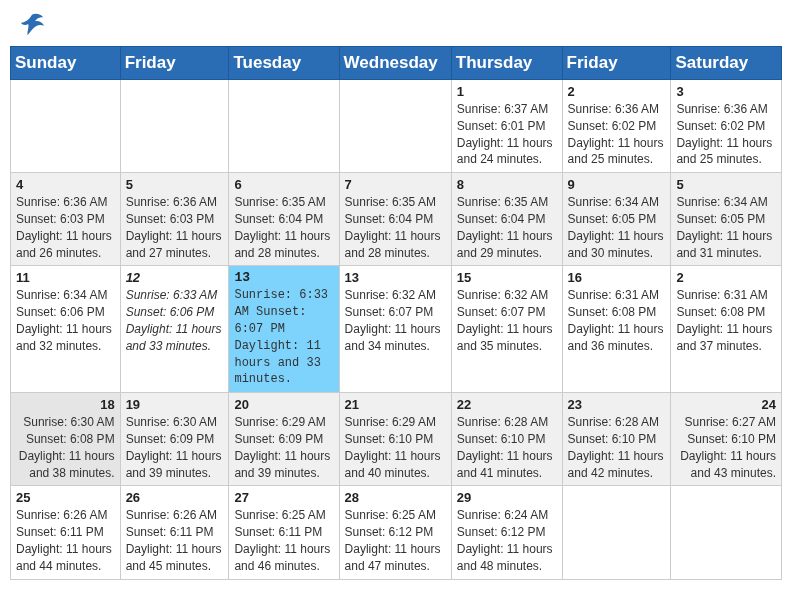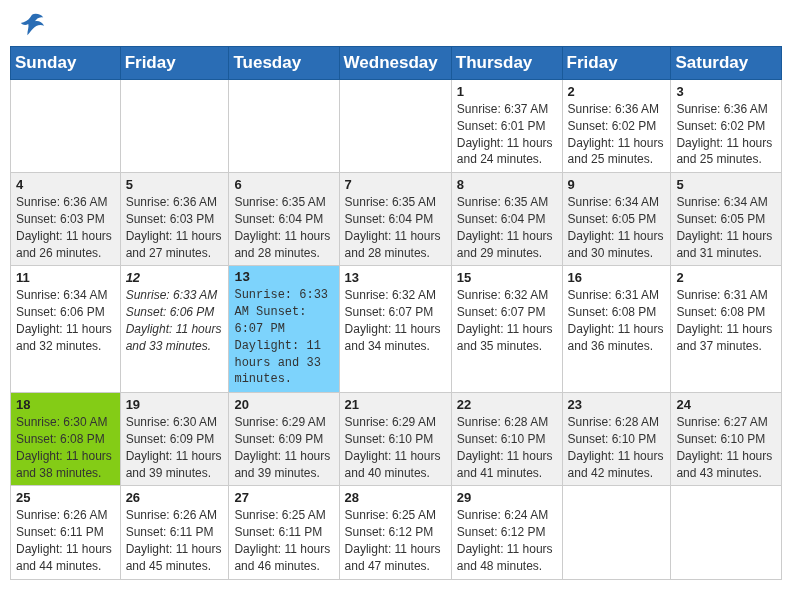--- a/index.html
+++ b/index.html
@@ -232,21 +232,21 @@
 Daylight: 11 hours and 36 minutes.</div>
         </td>
         <td style="background-color: rgb(255, 255, 255);">
           <span class="day-number">2</span>
           <div class="day-info">Sunrise: 6:31 AM
 Sunset: 6:08 PM
 Daylight: 11 hours and 37 minutes.</div>
         </td>
       </tr>
       <tr>
-        <td style="background-color: #84cc16;">
+        <td style="background-color: #e5e5e5; text-align: right;">
           <span class="day-number">18</span>
           <div class="day-info">Sunrise: 6:30 AM
 Sunset: 6:08 PM
 Daylight: 11 hours and 38 minutes.</div>
         </td>
         <td style="background-color: rgb(240, 240, 240);">
           <span class="day-number">19</span>
           <div class="day-info">Sunrise: 6:30 AM
 Sunset: 6:09 PM
 Daylight: 11 hours and 39 minutes.</div>
@@ -268,21 +268,21 @@
           <div class="day-info">Sunrise: 6:28 AM
 Sunset: 6:10 PM
 Daylight: 11 hours and 41 minutes.</div>
         </td>
         <td style="background-color: rgb(240, 240, 240);">
           <span class="day-number">23</span>
           <div class="day-info">Sunrise: 6:28 AM
 Sunset: 6:10 PM
 Daylight: 11 hours and 42 minutes.</div>
         </td>
-        <td style="background-color: rgb(240, 240, 240);">
+        <td style="background-color: rgb(240, 240, 240); text-align: right;">
           <span class="day-number">24</span>
           <div class="day-info">Sunrise: 6:27 AM
 Sunset: 6:10 PM
 Daylight: 11 hours and 43 minutes.</div>
         </td>
       </tr>
       <tr>
         <td style="background-color: rgb(255, 255, 255);">
           <span class="day-number">25</span>
           <div class="day-info">Sunrise: 6:26 AM

